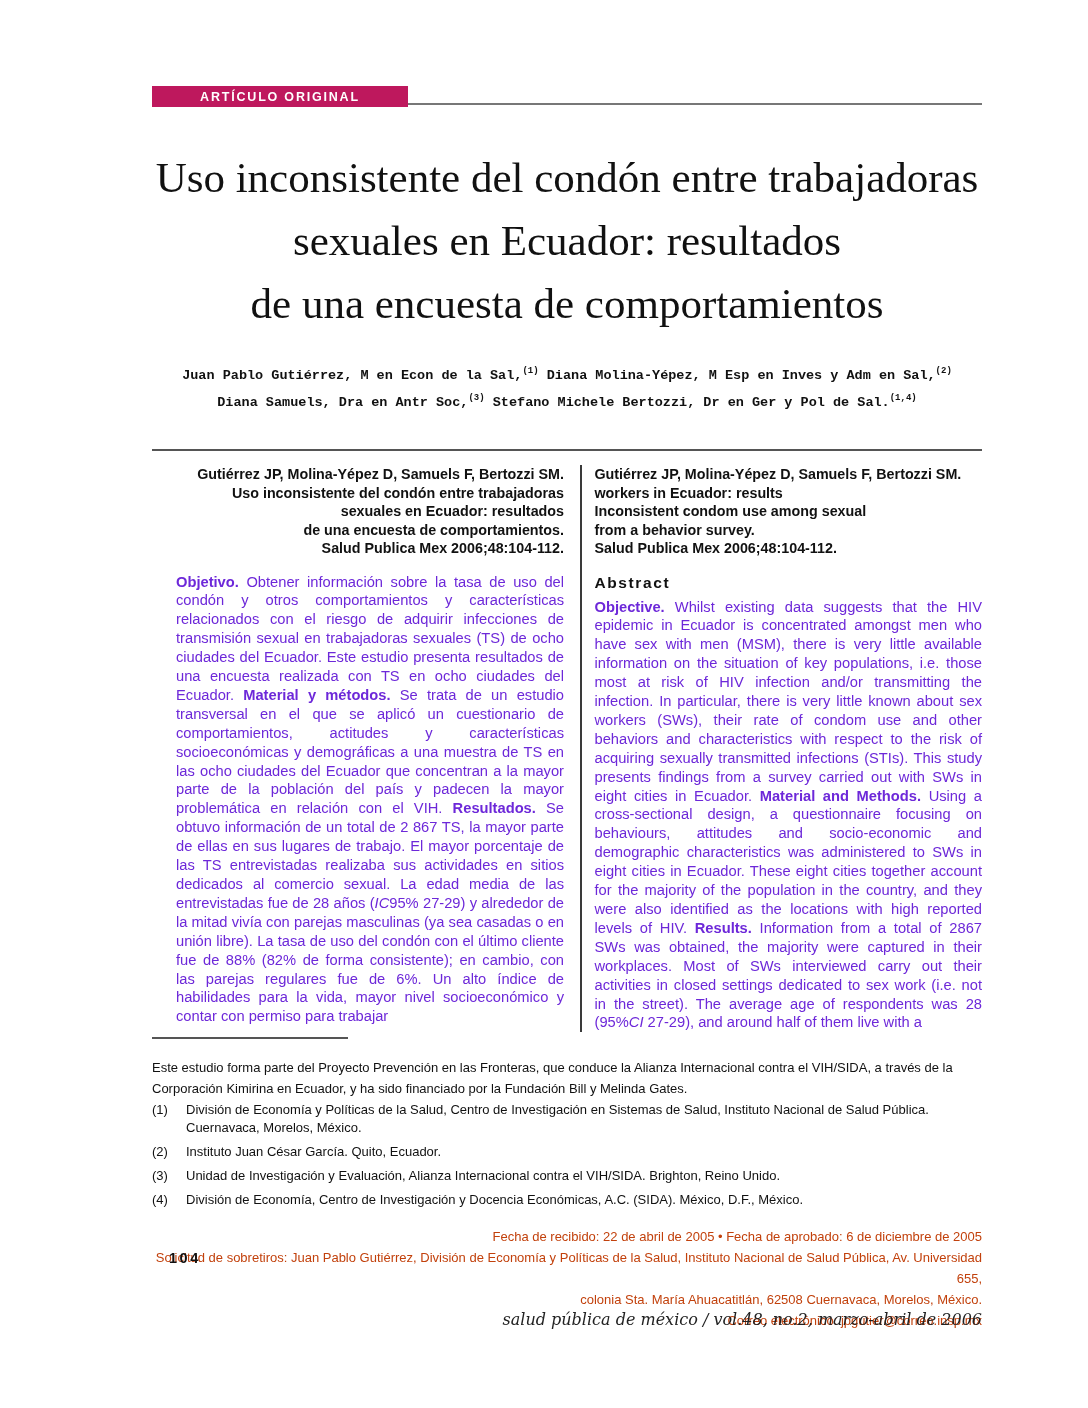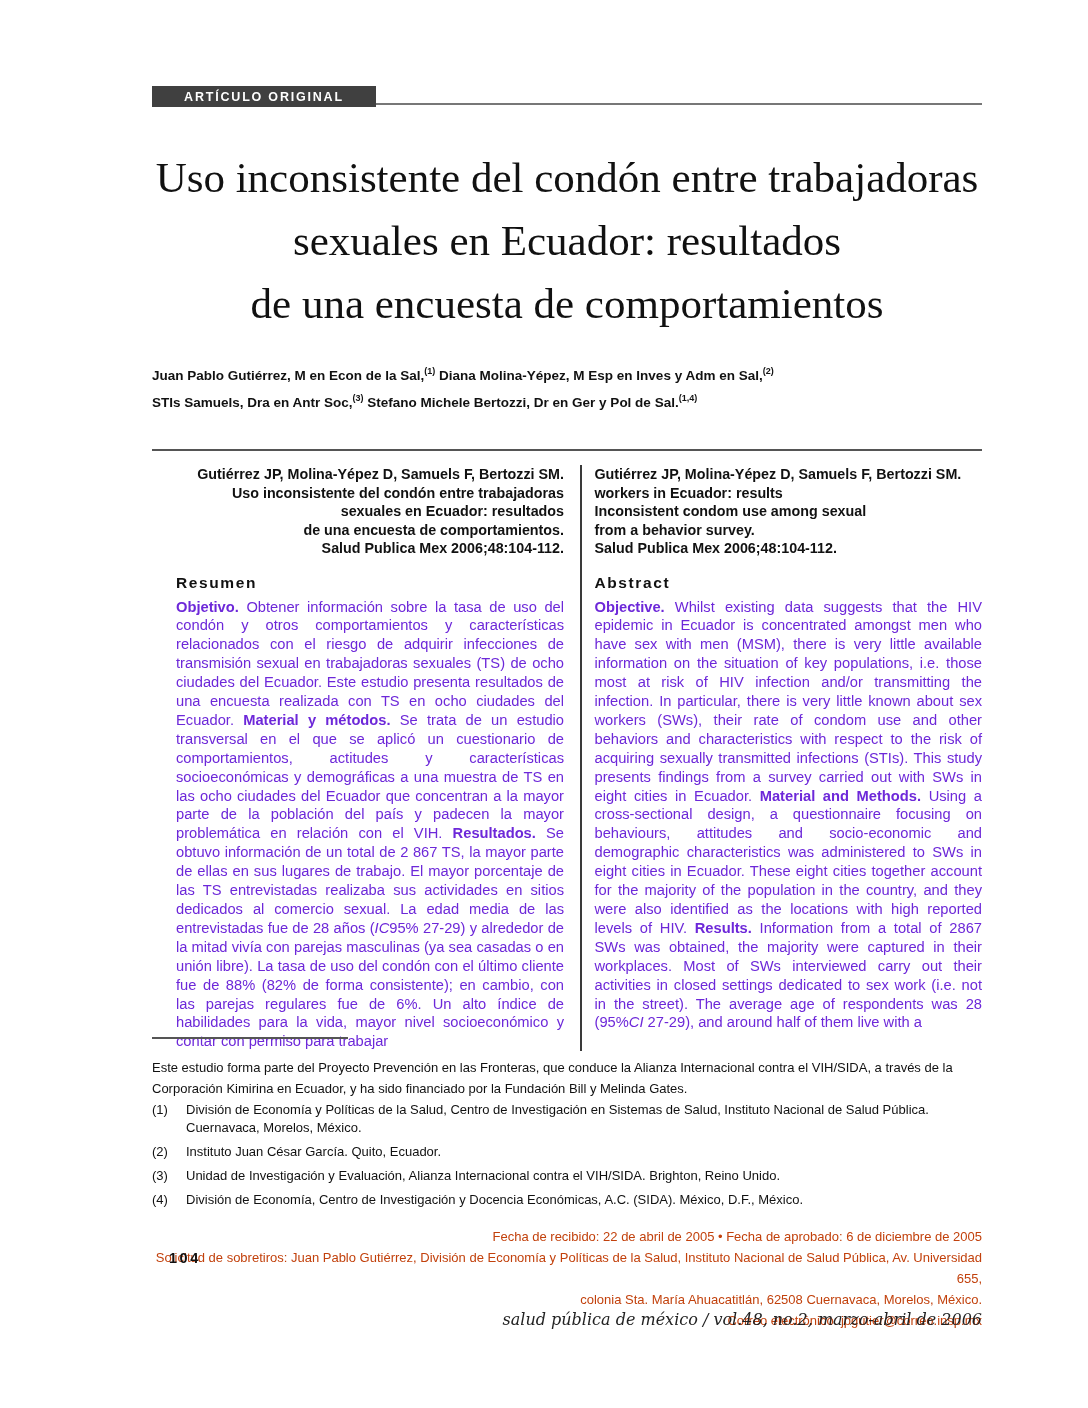--- a/index.html
+++ b/index.html
@@ -12,36 +12,36 @@
     color:#1a1a1a;
     overflow:hidden;
     margin:0 auto;
   }
   .content-edge { position:absolute; left:152px; right:106px; }
 
   
   .kicker-rule { top:103px; height:2px; background:#777; }
   .kicker-badge {
     position:absolute; left:152px; top:86px;
-    width:224px; height:21px;
-    background:#404040; color:#ffffff;
+    width:256px; height:21px;
+    background:#be185d; color:#ffffff;
     display:flex; align-items:center; justify-content:center;
     font-size:12.5px; font-weight:700; letter-spacing:1.8px;
   }
 
   
   .article-title {
     top:146px; text-align:center;
     font-family:"Liberation Serif","DejaVu Serif",serif;
     font-size:43px; line-height:63px; font-weight:400;
     color:#111;
   }
 
   
-  .authors-block { top:360px; text-align:left; font-size:13.5px; font-weight:700; line-height:22px; color:#111; }
+  .authors-block { top:360px; text-align:center; font-size:13.5px; font-weight:700; line-height:22px; color:#111;font-family:Liberation Mono, monospace; }
   .authors-block sup { font-size:9px; font-weight:700; }
 
   .main-rule { top:449px; height:1.5px; background:#555; }
 
   
   .columns { top:465px; display:flex;margin-left:24px; }
   .col-left  { width:404px; padding-right:16px; }
   .col-divider { width:1.5px; background:#3a3a3a; }
   .col-right { flex:1; padding-left:13px; }
 
@@ -82,35 +82,34 @@
   </div>
 
   <div class="content-edge article-title">
       <div>Uso inconsistente del condón entre trabajadoras</div>
       <div>sexuales en Ecuador: resultados</div>
       <div>de una encuesta de comportamientos</div>
     </div>
 
   <div class="content-edge authors-block">
     <div><span>Juan Pablo Gutiérrez, M en Econ de la Sal,</span><sup>(1)</sup><span> Diana Molina-Yépez, M Esp en Inves y Adm en Sal,</span><sup>(2)</sup></div>
-    <div><span>STIs Samuels, Dra en Antr Soc,</span><sup>(3)</sup><span> Stefano Michele Bertozzi, Dr en Ger y Pol de Sal.</span><sup>(1,4)</sup></div>
+    <div><span>Diana Samuels, Dra en Antr Soc,</span><sup>(3)</sup><span> Stefano Michele Bertozzi, Dr en Ger y Pol de Sal.</span><sup>(1,4)</sup></div>
   </div>
 
   <div class="content-edge main-rule"></div>
 
   <div class="content-edge columns">
     <div class="col-left">
       <div class="citation citation-es">
           <div>Gutiérrez JP, Molina-Yépez D, Samuels F, Bertozzi SM.</div>
           <div>Uso inconsistente del condón entre trabajadoras</div>
           <div>sexuales en Ecuador: resultados</div>
           <div>de una encuesta de comportamientos.</div>
           <div>Salud Publica Mex 2006;48:104-112.</div>
         </div>
-      <div class="section-heading">Resumen</div>
       <div class="body-text"><span style="font-weight: 700;">Objetivo.</span><span> Obtener información sobre la tasa de uso del condón y otros comportamientos y características relacionados con el riesgo de adquirir infecciones de transmisión sexual en trabajadoras sexuales (TS) de ocho ciudades del Ecuador. Este estudio presenta resultados de una encuesta realizada con TS en ocho ciudades del Ecuador. </span><span style="font-weight: 700;">Material y métodos.</span><span> Se trata de un estudio transversal en el que se aplicó un cuestionario de comportamientos, actitudes y características socioeconómicas y demográficas a una muestra de TS en las ocho ciudades del Ecuador que concentran a la mayor parte de la población del país y padecen la mayor problemática en relación con el VIH. </span><span style="font-weight: 700;">Resultados.</span><span> Se obtuvo información de un total de 2 867 TS, la mayor parte de ellas en sus lugares de trabajo. El mayor porcentaje de las TS entrevistadas realizaba sus actividades en sitios dedicados al comercio sexual. La edad media de las entrevistadas fue de 28 años (</span><span style="font-style: italic;">IC</span><span>95% 27-29) y alrededor de la mitad vivía con parejas masculinas (ya sea casadas o en unión libre). La tasa de uso del condón con el último cliente fue de 88% (82% de forma consistente); en cambio, con las parejas regulares fue de 6%. Un alto índice de habilidades para la vida, mayor nivel socioeconómico y contar con permiso para trabajar</span></div>
     </div>
     <div class="col-divider"></div>
     <div class="col-right">
       <div class="citation citation-en">
           <div>Gutiérrez JP, Molina-Yépez D, Samuels F, Bertozzi SM.</div>
           <div>workers in Ecuador: results</div>
           <div>Inconsistent condom use among sexual</div>
           <div>from a behavior survey.</div>
           <div>Salud Publica Mex 2006;48:104-112.</div>

